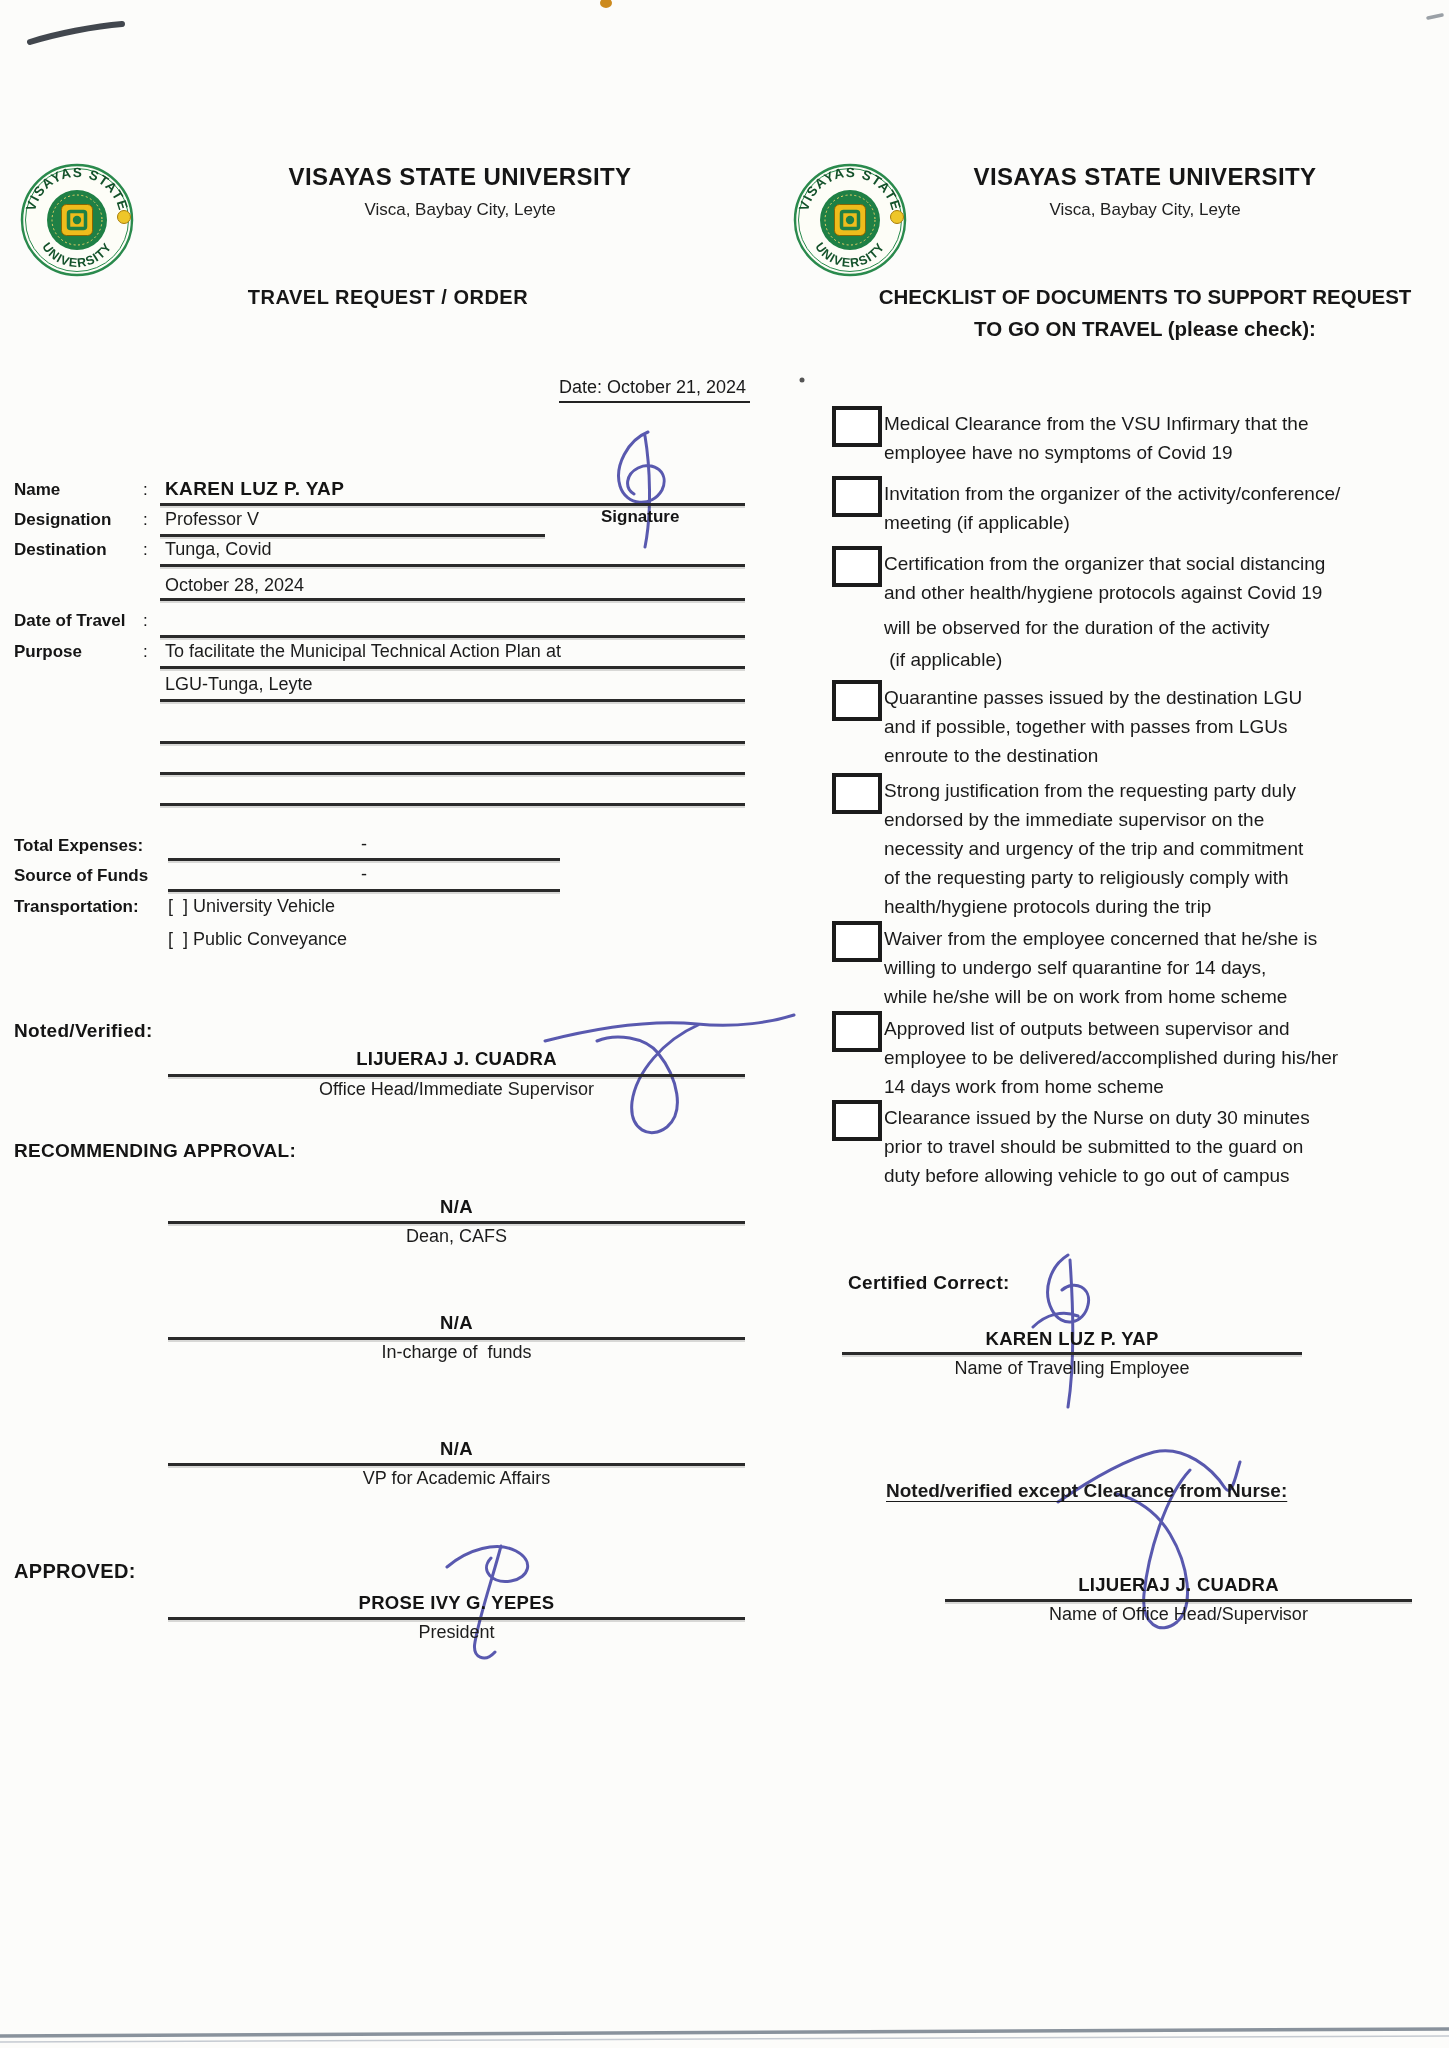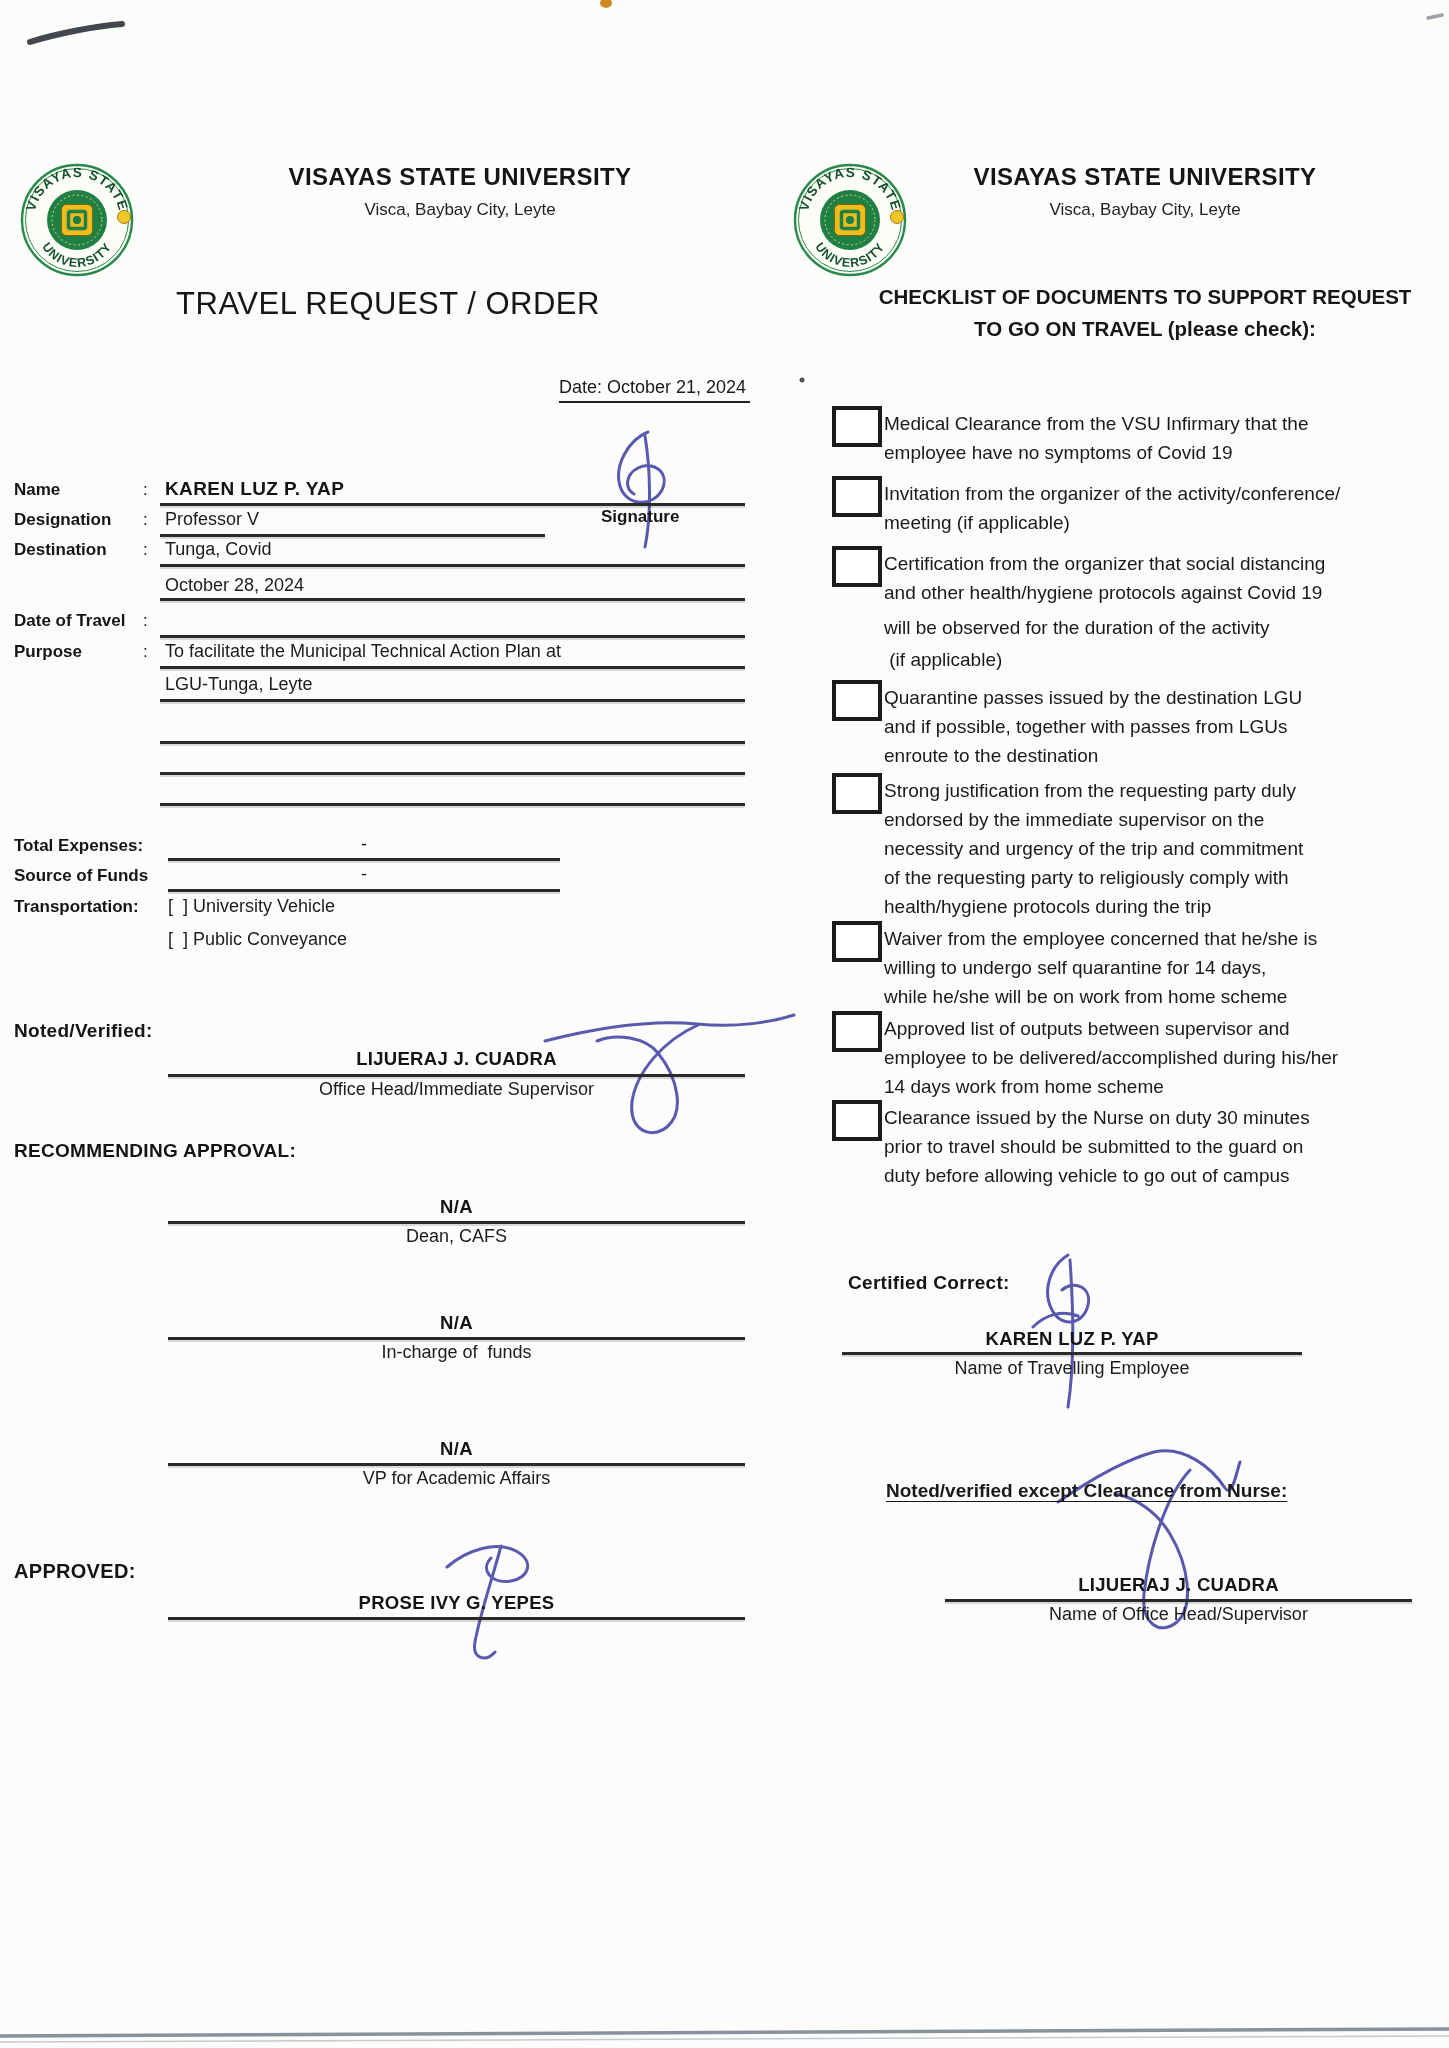--- a/index.html
+++ b/index.html
@@ -10,21 +10,21 @@
     background:#fcfcfa;
     overflow:hidden;
     font-family:"Liberation Sans","DejaVu Sans",sans-serif;
     color:#1f1f1f;
   }
   .abs{position:absolute;}
   .ctr{text-align:center;}
   .pre{white-space:pre;}
   .h1{font-size:24px;font-weight:bold;letter-spacing:.4px;color:#161616;}
   .sub{font-size:17px;color:#222;}
-  .doc-title{font-size:31px;font-weight:normal;letter-spacing:.5px;color:#161616;}
+  .doc-title{font-size:20px;font-weight:bold;letter-spacing:.5px;color:#161616;}
   .cl-title{font-size:20.5px;font-weight:bold;color:#161616;}
   .flabel{font-size:17px;font-weight:bold;color:#151515;}
   .fcolon{font-size:17px;color:#151515;}
   .fval{font-size:18px;color:#1c1c1c;}
   .fval-b{font-size:19px;font-weight:bold;letter-spacing:.4px;color:#141414;}
   .uline{position:absolute;height:3px;background:#2a2a2a;box-shadow:0 2px 0 rgba(0,0,0,.14);}
   .sig-name{font-size:18.5px;font-weight:bold;letter-spacing:.3px;color:#141414;}
   .sig-title{font-size:18px;color:#1c1c1c;}
   .heading{font-size:19px;font-weight:bold;letter-spacing:.3px;color:#141414;}
   .cl{left:884px;width:575px;font-size:19px;line-height:23px;color:#1a1a1a;white-space:pre;}
@@ -149,20 +149,21 @@
   <div class="uline" style="left:168px;top:1337px;width:577px"></div>
   <div class="abs ctr sig-title pre" style="left:168px;top:1342px;width:577px">In-charge of  funds</div>
 
   <div class="abs ctr sig-name" style="left:168px;top:1438px;width:577px">N/A</div>
   <div class="uline" style="left:168px;top:1463px;width:577px"></div>
   <div class="abs ctr sig-title" style="left:168px;top:1468px;width:577px">VP for Academic Affairs</div>
 
   <div class="abs heading" style="left:14px;top:1560px;font-size:20px">APPROVED:</div>
   <div class="abs ctr sig-name" style="left:168px;top:1592px;width:577px">PROSE IVY G. YEPES</div>
   <div class="uline" style="left:168px;top:1617px;width:577px"></div>
+  <div class="abs ctr sig-title" style="left:168px;top:1622px;width:577px">President</div>
 
   <svg class="abs" style="left:790px;top:160px" width="120" height="120">
       <use href="#vsu-logo"></use>
     </svg>
 
   <div class="abs ctr h1" style="left:865px;top:163px;width:560px">VISAYAS STATE UNIVERSITY</div>
   <div class="abs ctr sub" style="left:865px;top:200px;width:560px">Visca, Baybay City, Leyte</div>
   <div class="abs ctr cl-title" style="left:830px;top:285px;width:630px">CHECKLIST OF DOCUMENTS TO SUPPORT REQUEST</div>
   <div class="abs ctr cl-title" style="left:830px;top:317px;width:630px">TO GO ON TRAVEL (please check):</div>
 

